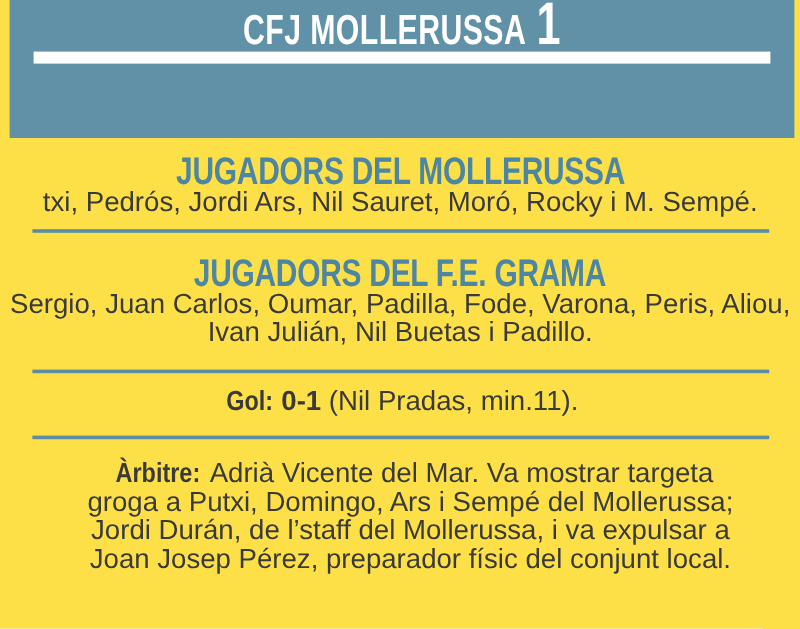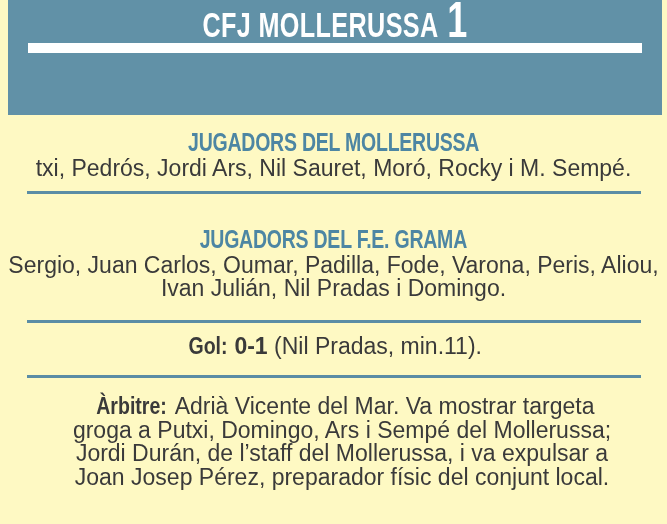--- a/index.html
+++ b/index.html
@@ -1,20 +1,20 @@
 <!DOCTYPE html>
 <html><head>
 <meta charset="utf-8">
 <style>
   html,body{margin:0;padding:0;background:#ffffff;}
   .page{
     position:relative;
     width:667px;height:524px;
     overflow:hidden;
-    background:#fef9c3;
+    background:#fde047;
     font-family:"Liberation Sans", sans-serif;
     color:#3a3a3a;
   }
   
   .scoreboard{
     position:absolute;
     left:8px;top:0;
     width:654px;height:115px;
     background:#6191a7;
     overflow:visible;
@@ -49,33 +49,33 @@
     left:20px;right:20px;
     top:43px;height:10px;
     background:#ffffff;
   }
   
   .spacer-banner{height:115px;}
   .h-section{
     text-align:center;
     color:#4d86a3;
     font-weight:bold;
-    font-size:25px;
+    font-size:32px;
     line-height:26px;
     white-space:nowrap;
   }
   .h-section .condense-h{
     display:inline-block;
     transform:scaleX(0.78);
     transform-origin:50% 50%;
     letter-spacing:-0.3px;
     white-space:nowrap;
   }
   .h-home{margin-top:14px;}
-  .h-away{margin-top:32px;}
+  .h-away{margin-top:20px;}
   .player-lines{
     text-align:center;
     font-size:23px;
     line-height:23px;
     color:#3a3a3a;
     margin-top:2px;
   }
   .player-lines .t-line{white-space:nowrap;}
   .rule{
     height:3px;
@@ -134,21 +134,21 @@
     <div class="t-line">txi, Pedrós, Jordi Ars, Nil Sauret, Moró, Rocky i M. Sempé.</div>
   </div>
 
   <div class="rule rule-1"></div>
 
   <div class="h-section h-away">
     <span class="condense-h">JUGADORS DEL F.E. GRAMA</span>
   </div>
   <div class="player-lines">
     <div class="t-line">Sergio, Juan Carlos, Oumar, Padilla, Fode, Varona, Peris, Aliou,</div>
-    <div class="t-line">Ivan Julián, Nil Pradas i Domingo.</div>
+    <div class="t-line">Ivan Julián, Nil Buetas i Padillo.</div>
   </div>
 
   <div class="rule rule-2"></div>
 
   <div class="gol-line">
     <span class="lead-condensed">Gol:</span>
     <span class="gol-score">0-1</span>
     <span>(Nil Pradas, min.11).</span>
   </div>
 

